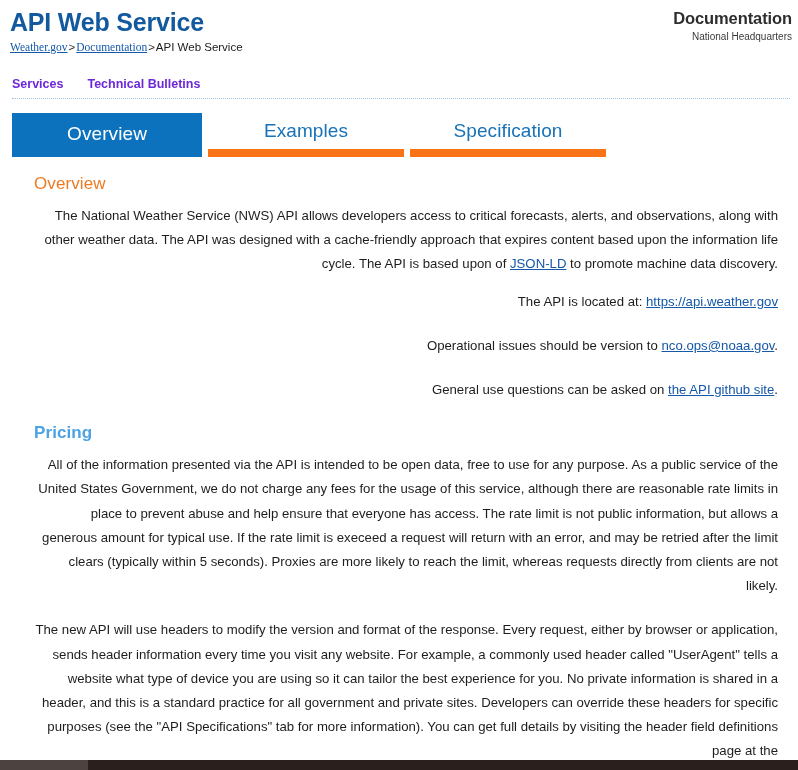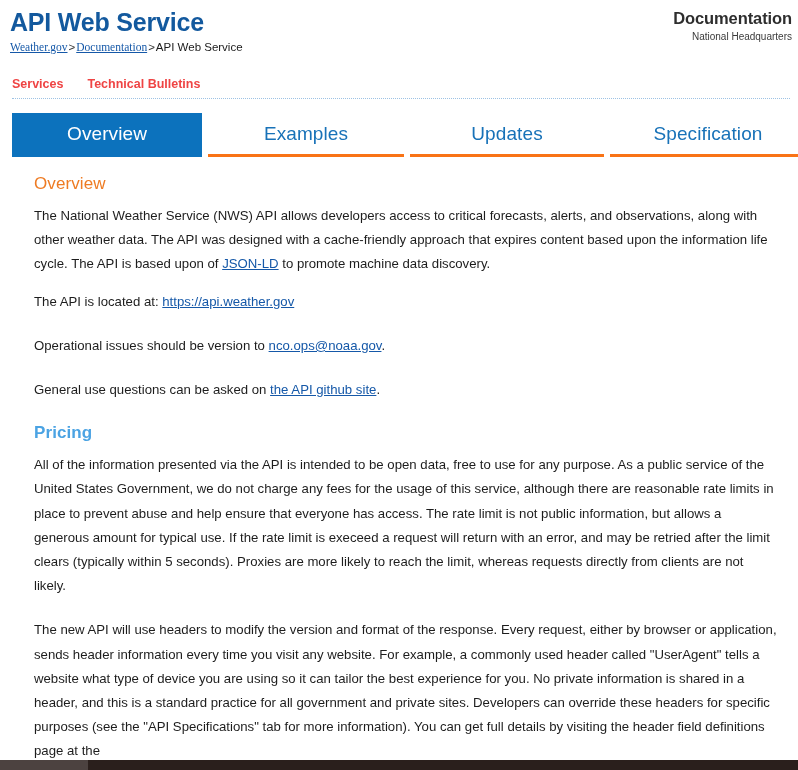--- a/index.html
+++ b/index.html
@@ -84,21 +84,21 @@
   
   .subnav {
     margin: 18px 8px 0 12px;
     padding-bottom: 6px;
     border-bottom: 1px dotted #9dc2e4;
     white-space: nowrap;
   }
   .subnav a {
     font-size: 12.5px;
     font-weight: bold;
-    color: #ef4444;
+    color: #6d28d9;
     text-decoration: none;
     margin-right: 24px;
   }
 
   
   .tabs {
     position: relative;
     margin: 14px 6px 0 12px;
     height: 44px;
     display: flex;
@@ -108,21 +108,21 @@
     flex: 0 0 auto;
     box-sizing: border-box;
     display: flex;
     align-items: center;
     justify-content: center;
     font-size: 19px;
     color: #1872b8;
     font-family: "Liberation Sans", sans-serif;
     font-stretch: condensed;
     letter-spacing: 0.1px;
-    border-bottom: 3px solid #f97316;
+    border-bottom: 8px solid #f97316;
     margin-right: 6px;
     height: 44px;
   }
   .tab:last-child { margin-right: 0; }
   .tab.active {
     background: #0c72bd;
     color: #ffffff;
     border-bottom: 3px solid #0c72bd;
     font-weight: normal;
   }
@@ -144,21 +144,21 @@
     line-height: 22px;
     letter-spacing: 0.1px;
   }
   h2.sec.overview { color: #ee7b23; }
   h2.sec.blue { color: #4ba3e3; font-weight: bold; }
   .content p {
     font-size: 13.2px;
     line-height: 24.2px;
     color: #1d1d1d;
     margin: 0 0 13px 0;
-    text-align: left;
+    text-align: right;
   }
   .content p.tight { margin-bottom: 20px; }
   .content a {
     color: #1558a8;
     text-decoration: underline;
   }
 
   
   .hscroll {
     position: absolute;
@@ -194,21 +194,20 @@
     </div>
   </div>
 
   <div class="subnav">
     <a href="#">Services</a><a href="#">Technical Bulletins</a>
   </div>
 
   <div class="tabs">
     <div class="tab tab-w1 active">Overview</div>
     <div class="tab tab-w2">Examples</div>
-    <div class="tab tab-w3">Updates</div>
     <div class="tab tab-w4">Specification</div>
   </div>
 
   <div class="content">
 
     <h2 class="sec overview">Overview</h2>
 
     <p><span>The National Weather Service (NWS) API allows developers access to critical forecasts, alerts, and observations, along with other weather data. The API was designed with a cache-friendly approach that expires content based upon the information life cycle. The API is based upon of </span><a href="#">JSON-LD</a><span> to promote machine data discovery.</span></p>
 
     <p class="tight"><span>The API is located at: </span><a href="#">https://api.weather.gov</a></p>

